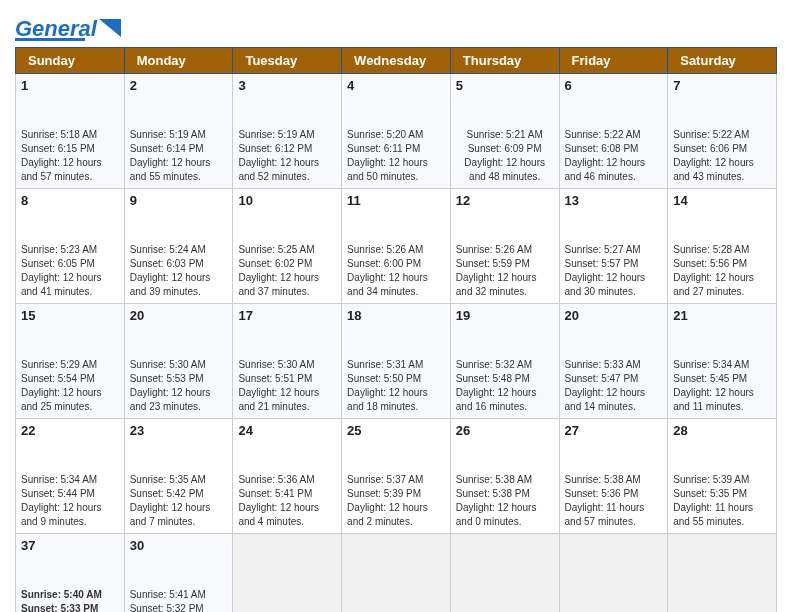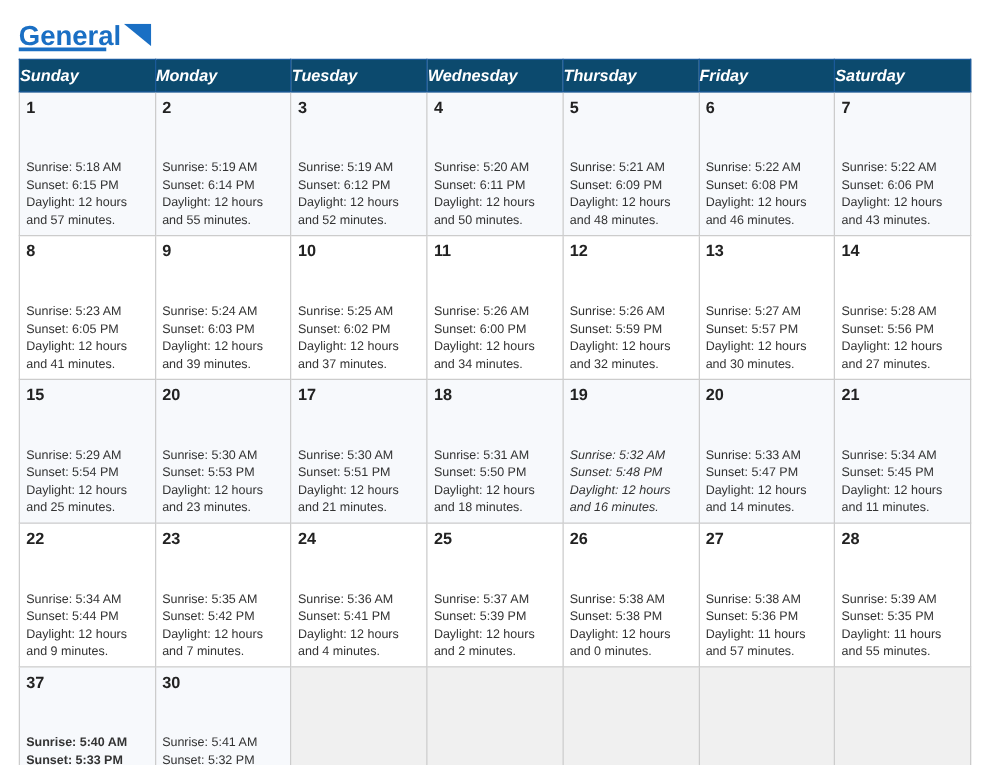--- a/index.html
+++ b/index.html
@@ -41,28 +41,27 @@
     .subtitle {
       font-size: 16px;
       color: #333;
     }
     table {
       width: 100%;
       border-collapse: collapse;
       table-layout: fixed;
     }
     thead tr th {
-      background: #0c4a6e;
+      background: #a16207;
       color: #fff;
       text-align: left;
-      padding: 5px 0;
+      padding: 5px 12px;
       font-size: 13px;
       font-weight: bold;
       border: 1px solid #1a5a9a;
-      font-style: italic;
     }
     tbody tr td {
       border: 1px solid #ccc;
       vertical-align: top;
       padding: 4px 5px;
       font-size: 10.5px;
       color: #222;
       height: 80px;
       background: #fff;
     }
@@ -83,21 +82,21 @@
     }
     td.empty {
       background: #f0f0f0 !important;
     }
   </style>
 </head>
 <body>
 
 <div class="header-area">
   <div class="logo">
-    <div style="display:flex;align-items:center;">
+    <div style="display:flex;align-items:center;font-style:italic;">
       <span class="logo-text">
         <span class="blue">General</span>
       </span>
       <svg width="22" height="18" viewBox="0 0 22 18" style="margin-left:2px;margin-top:-2px;">
         <polygon points="0,0 22,0 22,18" fill="#1a6fc4"></polygon>
       </svg>
     </div>
     <div style="display:flex;align-items:center;margin-top:-2px;">
       <div style="width:70px;height:3px;background:#1a6fc4;"></div>
     </div>
@@ -148,21 +147,21 @@
         </td>
         <td>
           <span class="day-num">4</span>
           <div class="day-info" style="white-space: pre-line;">Sunrise: 5:20 AM
 Sunset: 6:11 PM
 Daylight: 12 hours
 and 50 minutes.</div>
         </td>
         <td>
           <span class="day-num">5</span>
-          <div class="day-info" style="white-space: pre-line;">Sunrise: 5:21 AM
+          <div class="day-info" style="white-space: pre-line; text-align: center;">Sunrise: 5:21 AM
 Sunset: 6:09 PM
 Daylight: 12 hours
 and 48 minutes.</div>
         </td>
         <td>
           <span class="day-num">6</span>
           <div class="day-info" style="white-space: pre-line;">Sunrise: 5:22 AM
 Sunset: 6:08 PM
 Daylight: 12 hours
 and 46 minutes.</div>
@@ -250,21 +249,21 @@
         </td>
         <td>
           <span class="day-num">18</span>
           <div class="day-info" style="white-space: pre-line;">Sunrise: 5:31 AM
 Sunset: 5:50 PM
 Daylight: 12 hours
 and 18 minutes.</div>
         </td>
         <td>
           <span class="day-num">19</span>
-          <div class="day-info" style="white-space: pre-line; font-style: italic;">Sunrise: 5:32 AM
+          <div class="day-info" style="white-space: pre-line;">Sunrise: 5:32 AM
 Sunset: 5:48 PM
 Daylight: 12 hours
 and 16 minutes.</div>
         </td>
         <td>
           <span class="day-num">20</span>
           <div class="day-info" style="white-space: pre-line;">Sunrise: 5:33 AM
 Sunset: 5:47 PM
 Daylight: 12 hours
 and 14 minutes.</div>

